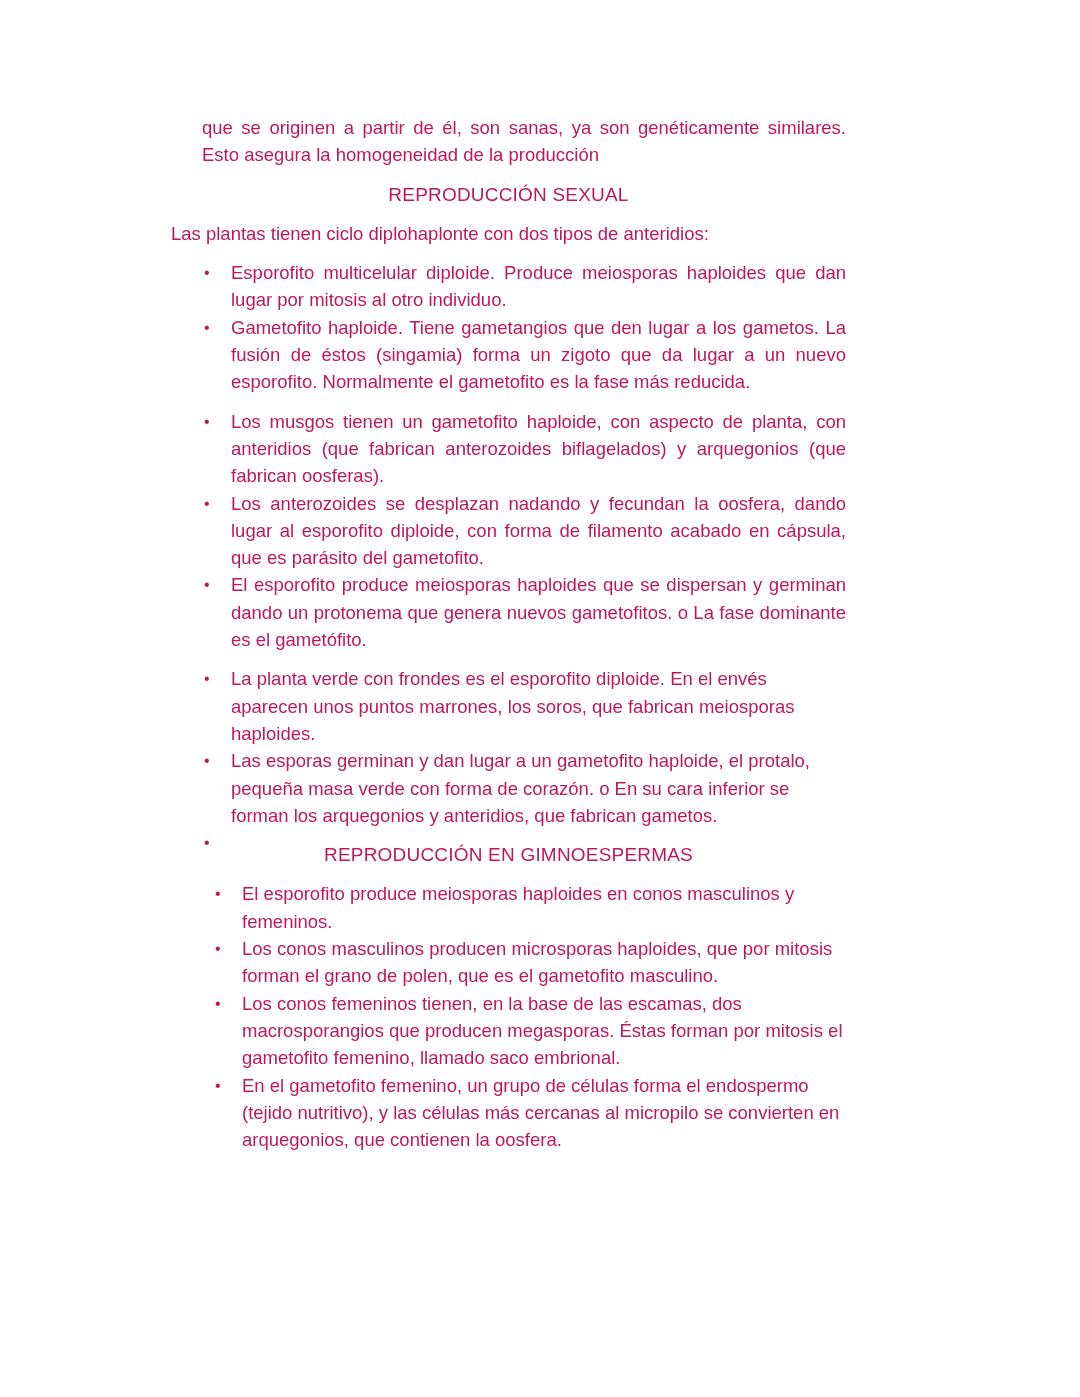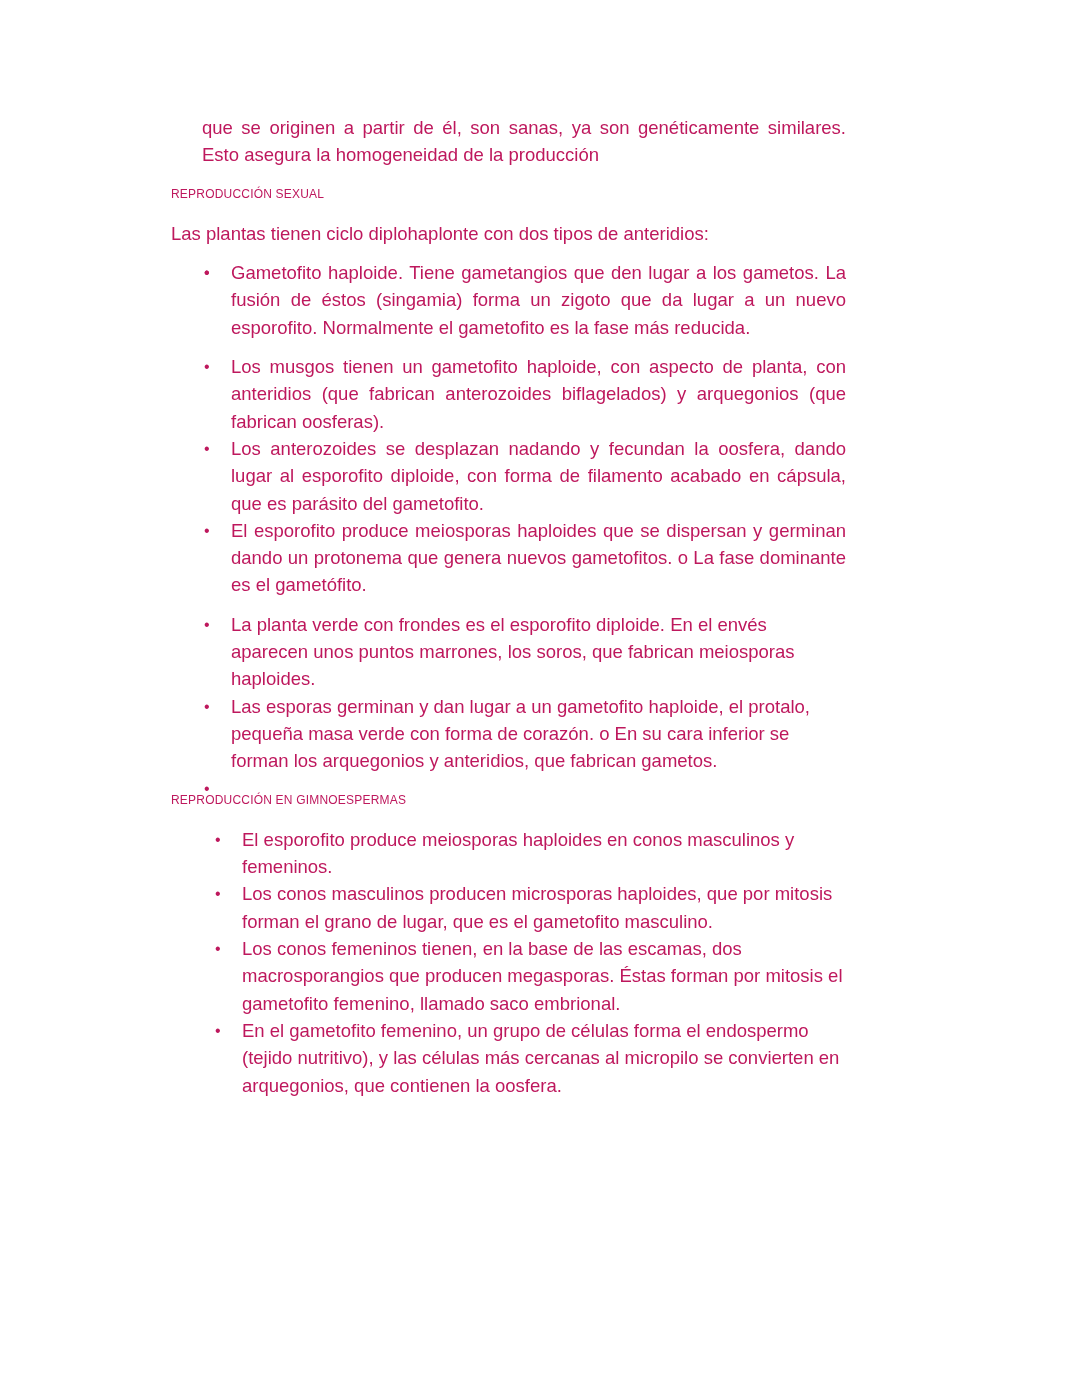--- a/index.html
+++ b/index.html
@@ -23,25 +23,26 @@
     position: absolute;
     left: 171px;
     top: 114px;
     width: 675px;
   }
   .intro {
     margin: 0 0 12px 31px;
     text-align: justify;
   }
   .heading {
-    font-size: 12px;
+    font-size: 19px;
     font-weight: 400;
     letter-spacing: 0.2px;
     margin: 0 0 12px 0;
     text-transform: none;
+    text-align: center;
   }
   .lead {
     margin: 0 0 12px 0;
   }
   ul.bullets {
     list-style: none;
     margin: 0 0 12px 0;
     padding: 0;
   }
   ul.bullets li {
@@ -75,20 +76,21 @@
 
     <p class="intro">que se originen a partir de él, son sanas, ya son genéticamente similares. Esto asegura la homogeneidad de la producción</p>
 
     <h2 class="heading">REPRODUCCIÓN SEXUAL</h2>
 
     <p class="lead">Las plantas tienen ciclo diplohaplonte con dos tipos de anteridios:</p>
 
     <ul class="bullets justified">
       <li>
         <span class="marker">•</span>
+        <span>Esporofito multicelular diploide. Produce meiosporas haploides que dan lugar por mitosis al otro individuo.</span>
       </li>
       <li>
         <span class="marker">•</span>
         <span>Gametofito haploide. Tiene gametangios que den lugar a los gametos. La fusión de éstos (singamia) forma un zigoto que da lugar a un nuevo esporofito. Normalmente el gametofito es la fase más reducida.</span>
       </li>
     </ul>
 
 
     <ul class="bullets justified">
       <li>
@@ -122,21 +124,21 @@
 
     <h2 class="heading">REPRODUCCIÓN EN GIMNOESPERMAS</h2>
 
     <ul class="bullets leftalign indent-more">
       <li>
         <span class="marker">•</span>
         <span>El esporofito produce meiosporas haploides en conos masculinos y femeninos.</span>
       </li>
       <li>
         <span class="marker">•</span>
-        <span>Los conos masculinos producen microsporas haploides, que por mitosis forman el grano de lugar, que es el gametofito masculino.</span>
+        <span>Los conos masculinos producen microsporas haploides, que por mitosis forman el grano de polen, que es el gametofito masculino.</span>
       </li>
       <li>
         <span class="marker">•</span>
         <span>Los conos femeninos tienen, en la base de las escamas, dos macrosporangios que producen megasporas. Éstas forman por mitosis el gametofito femenino, llamado saco embrional.</span>
       </li>
       <li>
         <span class="marker">•</span>
         <span>En el gametofito femenino, un grupo de células forma el endospermo (tejido nutritivo), y las células más cercanas al micropilo se convierten en arquegonios, que contienen la oosfera.</span>
       </li>
     </ul>

